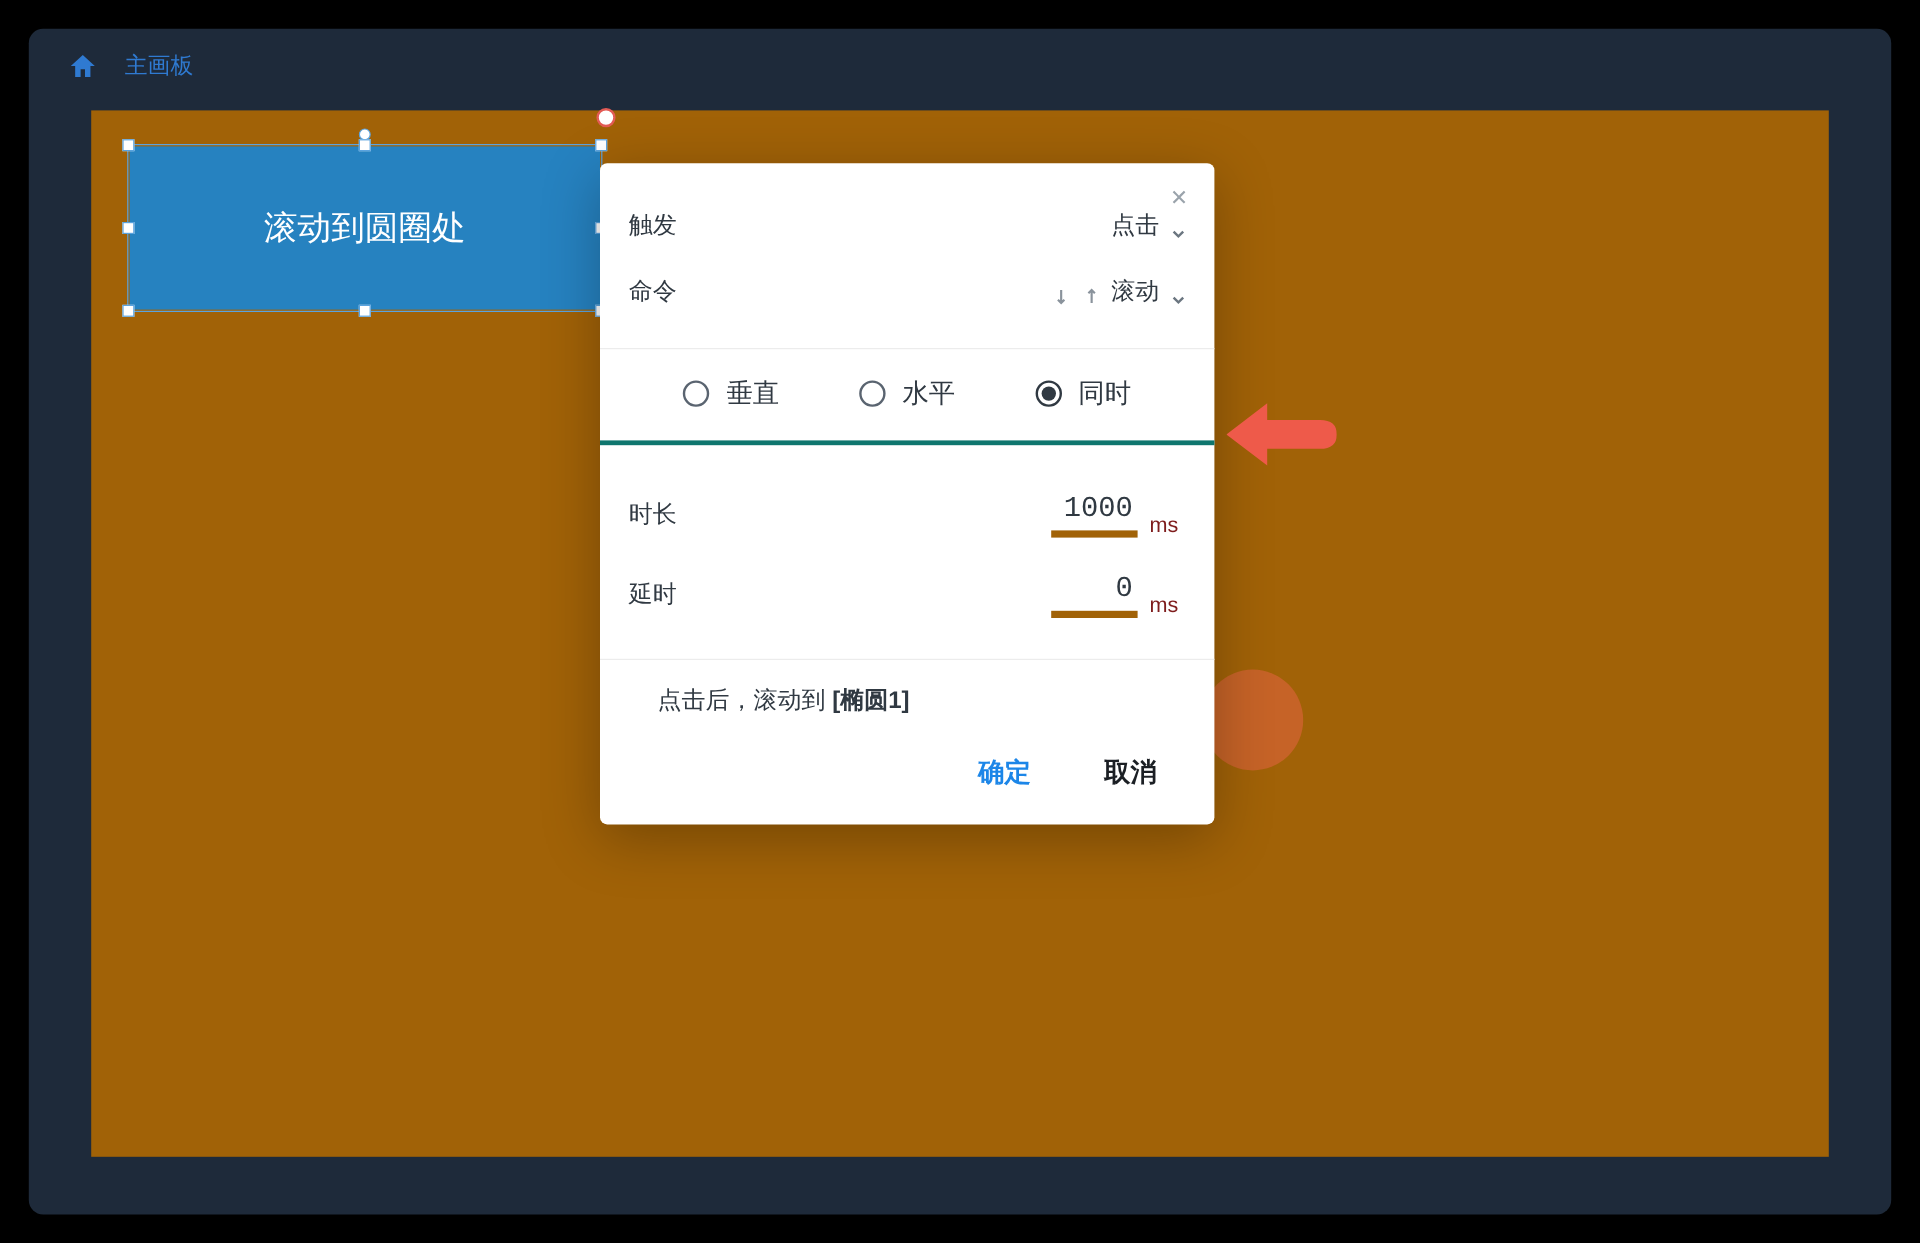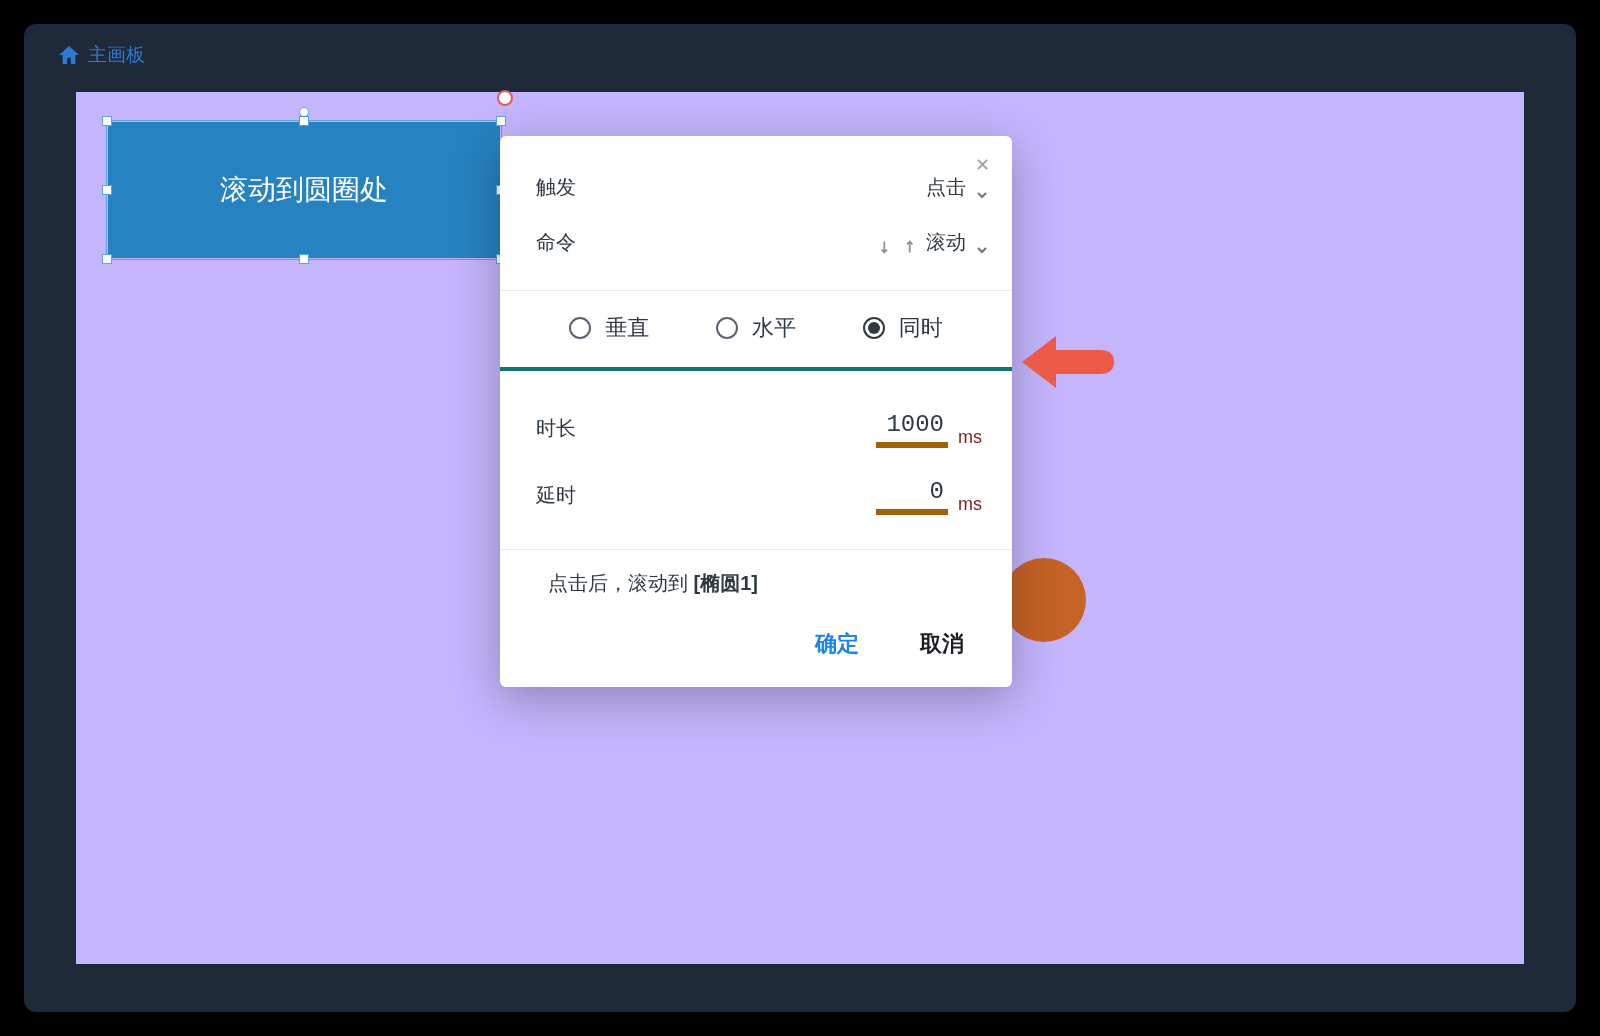--- a/index.html
+++ b/index.html
@@ -15,31 +15,31 @@
       width: 100%;
       height: 100%;
       background: #1e2a3a;
       border-radius: 12px;
       position: relative;
       overflow: hidden;
     }
     .breadcrumb {
       display: flex;
       align-items: center;
-      gap: 8px;
+      gap: 24px;
       padding: 18px 34px 10px;
       color: #2f7ad1;
       font-size: 19px;
     }
     .home-icon { fill: #2f7ad1; }
     .artboard {
       position: absolute;
       left: 52px; right: 52px;
       top: 68px; bottom: 48px;
-      background: #c4b5fd;
+      background: #a16207;
     }
     
     .sel-box {
       position: absolute;
       left: 32px; top: 30px;
       width: 392px; height: 136px;
       background: #2682c0;
       display: flex;
       align-items: center; justify-content: center;
       color: #fff; font-size: 28px; font-weight: 400;
@@ -90,21 +90,21 @@
       width: 512px;
       background:#fff;
       border-radius: 6px;
       box-shadow: 0 12px 48px rgba(0,0,0,.28);
     }
     .close-x {
       position:absolute; right: 16px; top: 14px;
       color:#9aa3ab; font-size:18px; cursor:pointer;
       padding: 4px 6px;
     }
-    .section { padding: 24px 24px 20px; margin-left: 12px; }
+    .section { padding: 24px 24px 20px; }
     .row {
       display:flex; align-items:center; justify-content:space-between;
       padding: 14px 0;
       color:#2a3138; font-size:20px;
     }
     .row .left { color:#303942; }
     .row .right { display:flex; align-items:flex-end; gap:10px; color:#303942; }
     .chev { width:12px; height:12px; }
     .chev path { stroke:#6b7680; stroke-width:2; fill:none; }
     .sortswap { display:flex; align-items:center; gap:2px; }

